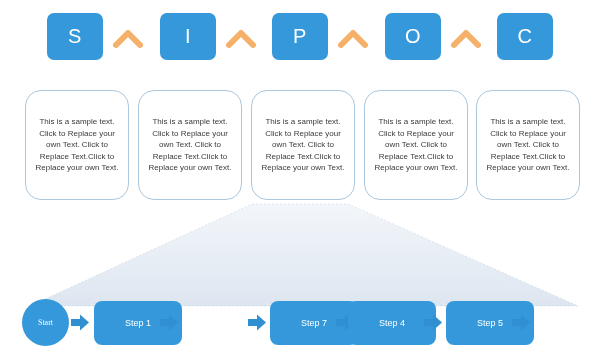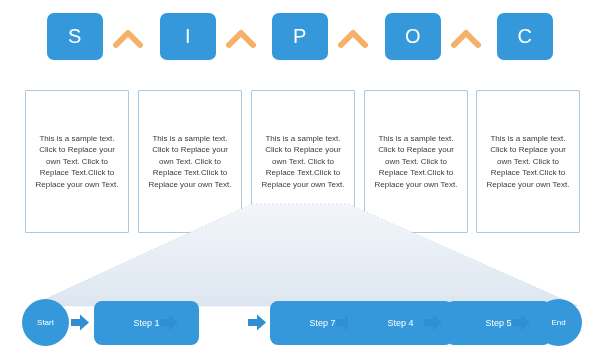--- a/index.html
+++ b/index.html
@@ -42,24 +42,24 @@
     width: 30px;
     height: 22px;
   }
   .chev svg { display: block; }
 
   
   .text-card {
     position: absolute;
     top: 90px;
     width: 104px;
-    height: 143px;
+    height: 110px;
     background: #ffffff;
     border: 1px solid #adc7dd;
-    border-radius: 1px;
+    border-radius: 16px;
     box-sizing: border-box;
     display: flex;
     align-items: center;
     justify-content: center;
     padding: 4px 7px;
   }
   .text-card p {
     margin: 0;
     font-size: 8px;
     line-height: 11.5px;
@@ -82,25 +82,26 @@
     top: 299px;
     width: 47px;
     height: 47px;
     border-radius: 50%;
     background: #3498db;
     color: #ffffff;
     font-size: 8px;
     display: flex;
     align-items: center;
     justify-content: center;
+    font-family: Liberation Serif, serif;
   }
   .step-box {
     position: absolute;
     top: 301px;
-    width: 105px;
+    width: 88px;
     height: 44px;
     background: #3498db;
     border-radius: 8px;
     color: #ffffff;
     font-size: 9px;
     display: flex;
     align-items: center;
     justify-content: center;
   }
   .step-arrow {
@@ -232,17 +233,14 @@
   <div class="step-box" style="left:446px;">
       <span>Step 5</span>
     </div>
 
   <div class="step-arrow" style="left:511px;">
     <svg viewBox="0 0 20 19" width="20" height="19">
         <path d="M1 6 L10 6 L10 1.5 L19 9.5 L10 17.5 L10 13 L1 13 Z" fill="#2f8fd0"></path>
       </svg>
   </div>
 
-  <div class="end-circle" style="left:535px;">
-      <span>End</span>
-    </div>
 
 </div>
 
 </body></html>

